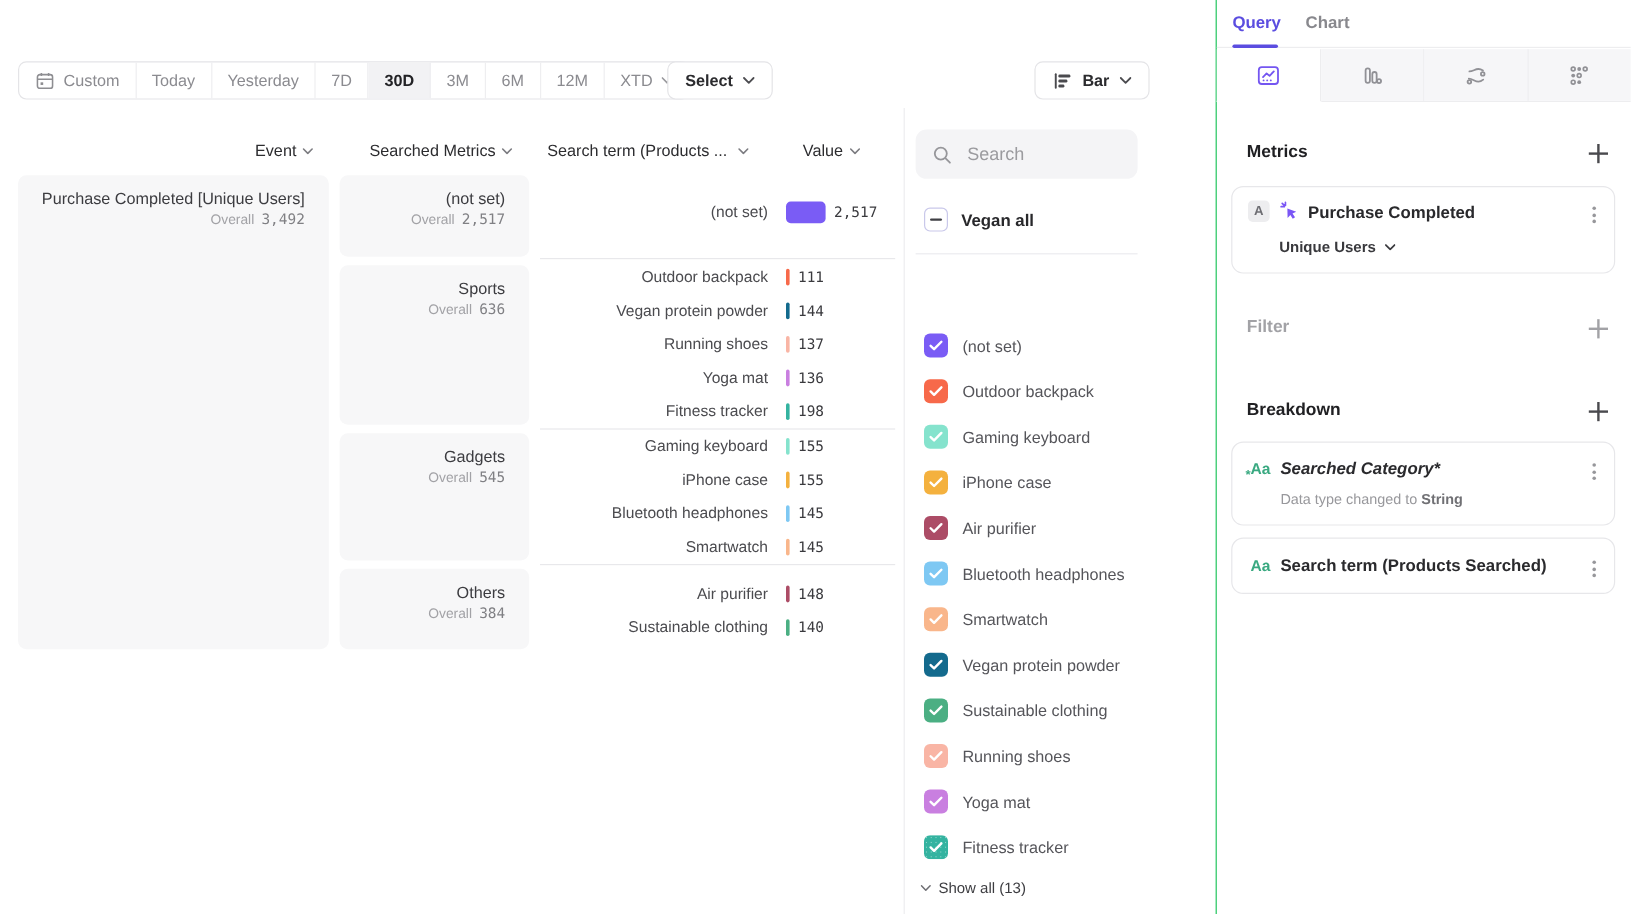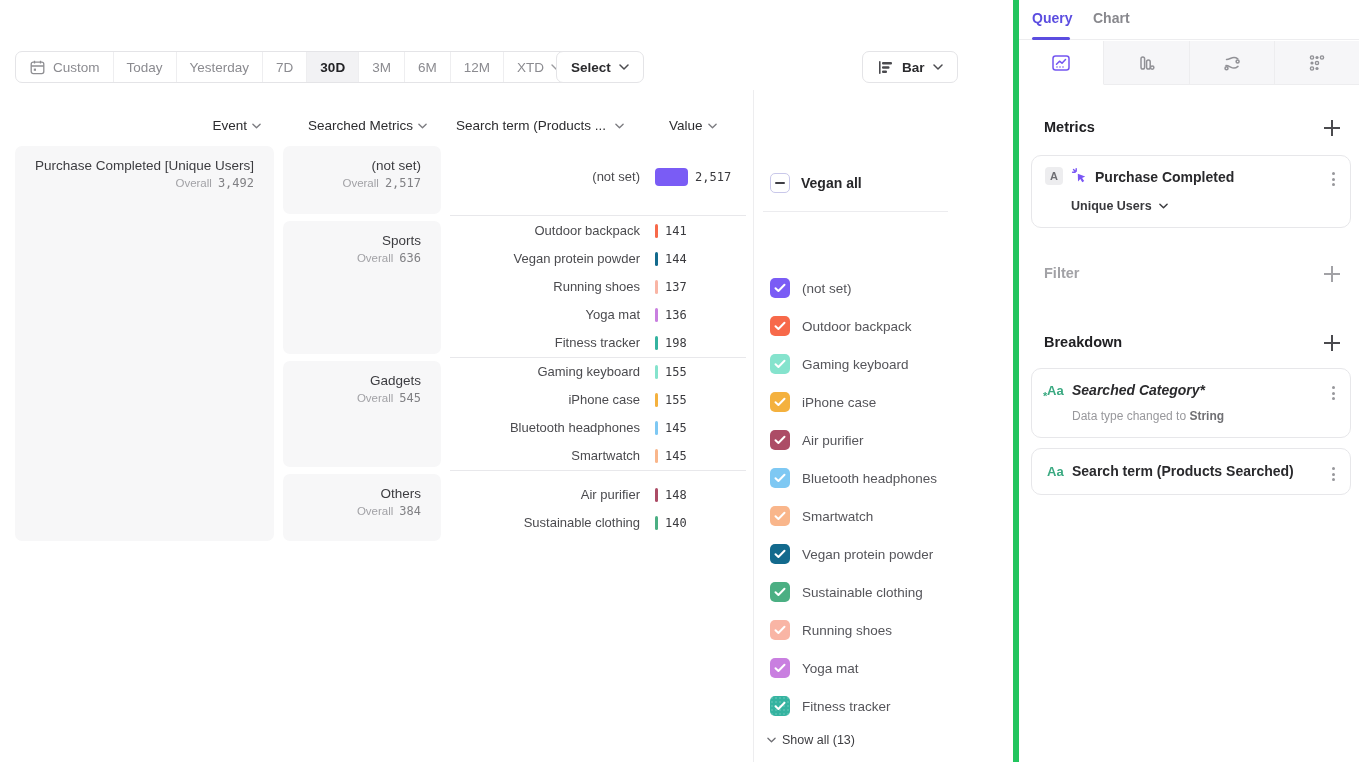--- a/index.html
+++ b/index.html
@@ -55,21 +55,21 @@
     color:#8d8d91;font-weight:500;}
   .litem{position:absolute;left:16px;height:20px;display:flex;align-items:center;gap:12px;cursor:pointer;}
   .cb{width:20px;height:20px;border-radius:5px;display:flex;align-items:center;justify-content:center;flex:0 0 auto;}
   .cb.pattern{background-image:radial-gradient(rgba(255,255,255,.55) 22%,transparent 26%);background-size:4px 4px;}
   .litem .llabel{font-size:13.5px;color:#55555a;white-space:nowrap;}
   .showall{position:absolute;left:13px;top:643px;display:flex;align-items:center;gap:6px;cursor:pointer;}
   .showall .salabel{font-size:12.5px;font-weight:500;color:#3d3d41;}
 
   
   .qpanel{position:absolute;left:1013px;top:0;width:346px;height:762px;background:#fff;
-    border-left:6px solid #22c55e;box-sizing:border-box;}
+    border-left:1px solid #22c55e;box-sizing:border-box;}
   .qtabs{position:absolute;left:0;top:0;width:100%;height:40px;border-bottom:1px solid #ededef;box-sizing:border-box;}
   .qtab{position:absolute;top:10px;font-size:14px;font-weight:700;cursor:pointer;}
   .qtab.active{color:#5b4de0;}
   .qtab.inactive{color:#88888d;font-weight:600;}
   .qtab-underline{position:absolute;left:13px;top:37px;width:38px;height:3px;border-radius:2px;background:#5b4de0;}
   .icontabs{position:absolute;left:0;top:41px;width:100%;height:44px;display:flex;
     border-bottom:1px solid #ededef;box-sizing:border-box;}
   .icontab{flex:1;display:flex;align-items:center;justify-content:center;background:#f6f6f8;
     border-right:1px solid #ededef;cursor:pointer;}
   .icontab:last-child{border-right:none;}
@@ -211,21 +211,21 @@
         <div class="cell" style="left: 283px; top: 221px; width: 158px; height: 133px;">
           <div class="cname">Sports</div>
           <div class="coverall">
             <span class="lbl">Overall</span>
             <span class="val num">636</span>
           </div>
         </div>
         <div class="trow" style="left: 450px; top: 217px;">
           <span class="tlabel">Outdoor backpack</span>
           <span class="tbar" style="left:205px;top:7px;width:3px;height:14px;background:#F7694A;border-radius:1.5px;"></span>
-          <span class="tval num" style="left:215px;">141</span>
+          <span class="tval num" style="left:215px;">111</span>
         </div>
         <div class="trow" style="left: 450px; top: 245px;">
           <span class="tlabel">Vegan protein powder</span>
           <span class="tbar" style="left:205px;top:7px;width:3px;height:14px;background:#136A8D;border-radius:1.5px;"></span>
           <span class="tval num" style="left:215px;">144</span>
         </div>
         <div class="trow" style="left: 450px; top: 273px;">
           <span class="tlabel">Running shoes</span>
           <span class="tbar" style="left:205px;top:7px;width:3px;height:14px;background:#F9B5A5;border-radius:1.5px;"></span>
           <span class="tval num" style="left:215px;">137</span>
@@ -284,20 +284,27 @@
           <span class="tbar" style="left:205px;top:7px;width:3px;height:14px;background:#4BAF83;border-radius:1.5px;"></span>
           <span class="tval num" style="left:215px;">140</span>
         </div>
         <div class="gsep" style="top: 215px;"></div>
         <div class="gsep" style="top: 357px;"></div>
         <div class="gsep" style="top: 470px;"></div>
       </div>
   </div>
 
   <aside class="legend">
+    <div class="searchbox">
+      <svg width="18" height="18" viewBox="0 0 18 18" fill="none" stroke="#96969a" stroke-width="1.5" stroke-linecap="round">
+          <circle cx="8" cy="8" r="5"></circle>
+          <path d="M12 12l3.6 3.6"></path>
+        </svg>
+      <input type="text" placeholder="Search" style="">
+    </div>
 
     <div class="selall">
       <span class="box">
           <span class="dash"></span>
         </span>
       <span class="slabel">Vegan all</span>
     </div>
 
     <div class="ldivider"></div>
 

